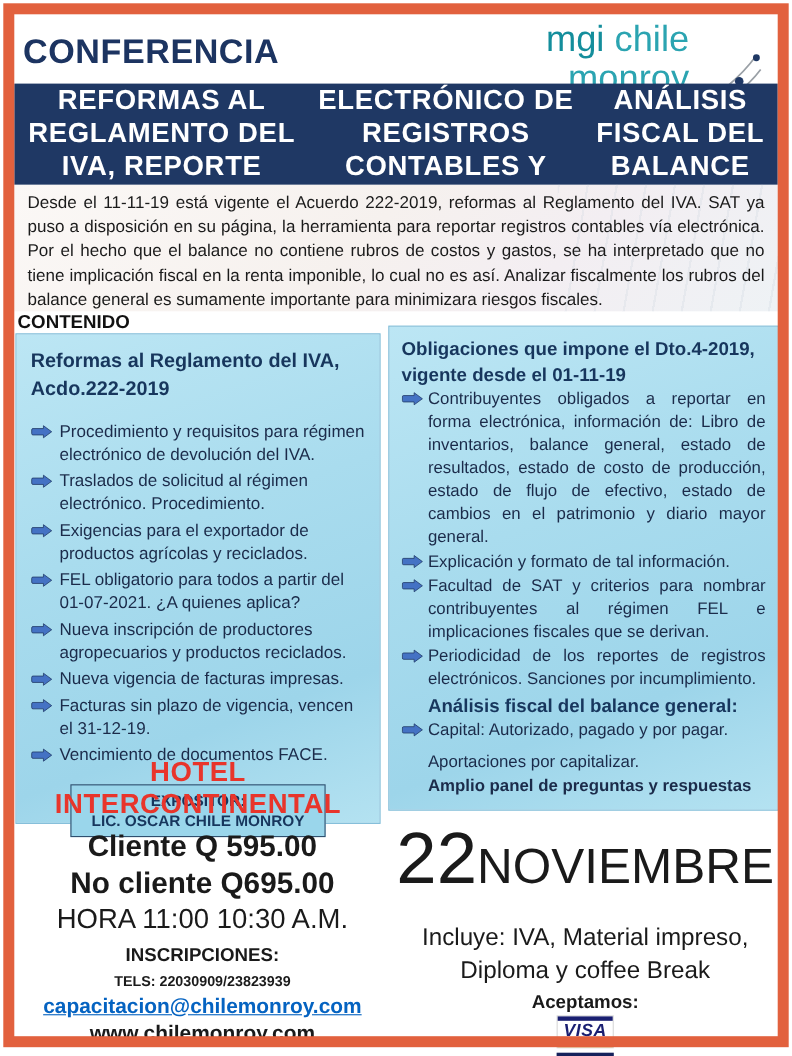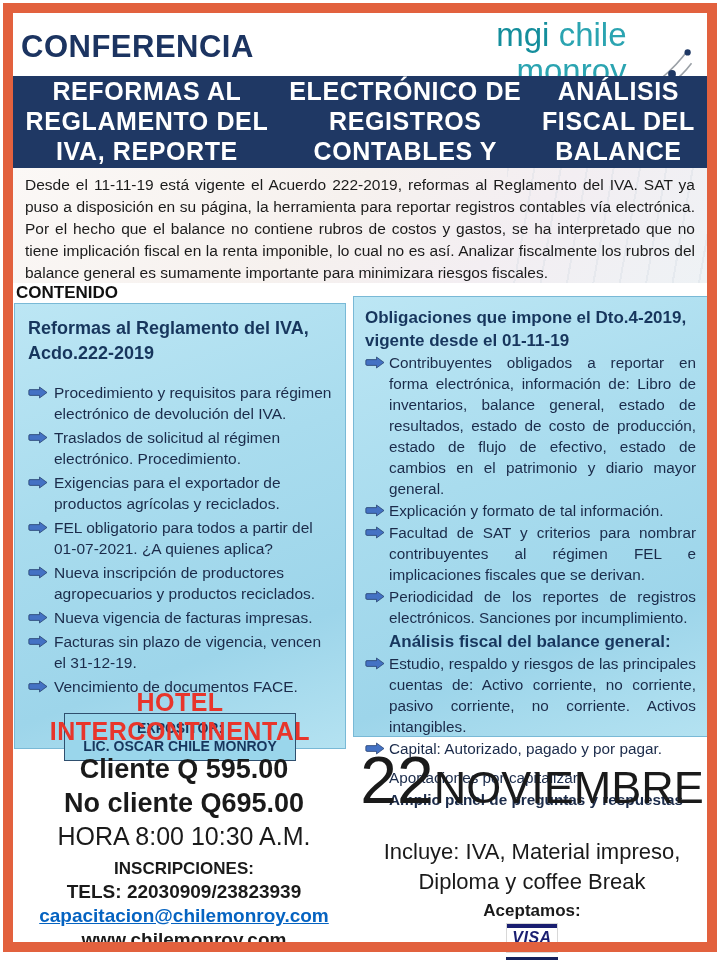--- a/index.html
+++ b/index.html
@@ -66,21 +66,21 @@
   }
   .venue{
     position:absolute;bottom:2px;left:0;width:100%;text-align:center;
     color:#E8352B;font-weight:bold;font-size:25px;letter-spacing:0.5px;
   }
   
   .footer-left{position:absolute;top:752px;left:13px;width:342px;text-align:center;color:#1a1a1a;}
   .price-line{font-size:27px;line-height:34px;font-weight:bold;}
   .hora-line{font-size:25px;line-height:33px;}
   .insc-label{font-size:17px;font-weight:bold;line-height:22px;margin-top:5px;}
-  .tels-line{font-size:19px;font-weight:bold;line-height:24px;}
+  .tels-line{font-size:13px;font-weight:bold;line-height:24px;}
   .email-link{font-size:19px;font-weight:bold;line-height:24px;color:#0563C1;text-decoration:underline;display:block;}
   .web-line{font-size:19px;font-weight:bold;line-height:24px;}
   .footer-right{position:absolute;top:748px;left:356px;width:352px;text-align:center;color:#1a1a1a;}
   .date-row{display:flex;justify-content:center;align-items:baseline;}
   .date-day{font-size:66px;line-height:64px;font-weight:400;}
   .date-month{font-size:45px;line-height:50px;font-weight:400;}
   .includes{font-size:22px;line-height:30px;margin-top:24px;}
   .accept-label{font-size:17px;font-weight:bold;line-height:20px;margin-top:4px;}
   .cards{display:flex;justify-content:center;align-items:center;gap:4px;margin-top:2px;flex-direction:column;}
   .card{height:30px;box-sizing:border-box;display:flex;align-items:center;justify-content:center;}
@@ -186,33 +186,30 @@
             <path d="M2 3.6 H11.5 V1 L19 6.5 L11.5 12 V9.4 H2 C1.2 9.4 0.8 9 0.8 8.2 V4.8 C0.8 4 1.2 3.6 2 3.6 Z" fill="#4472C4" stroke="#1F3864" stroke-width="0.7"></path>
           </svg><span>Facultad de SAT y criterios para nombrar contribuyentes al régimen FEL e implicaciones fiscales que se derivan.</span></li>
       <li><svg class="arrow" width="20" height="13" viewBox="0 0 20 13">
             <path d="M2 3.6 H11.5 V1 L19 6.5 L11.5 12 V9.4 H2 C1.2 9.4 0.8 9 0.8 8.2 V4.8 C0.8 4 1.2 3.6 2 3.6 Z" fill="#4472C4" stroke="#1F3864" stroke-width="0.7"></path>
           </svg><span>Periodicidad de los reportes de registros electrónicos. Sanciones por incumplimiento.</span></li>
     </ul>
     <h3>Análisis fiscal del balance general:</h3>
     <ul class="bullets">
       <li><svg class="arrow" width="20" height="13" viewBox="0 0 20 13">
             <path d="M2 3.6 H11.5 V1 L19 6.5 L11.5 12 V9.4 H2 C1.2 9.4 0.8 9 0.8 8.2 V4.8 C0.8 4 1.2 3.6 2 3.6 Z" fill="#4472C4" stroke="#1F3864" stroke-width="0.7"></path>
-          </svg><span>Estudio, respaldo y riesgos de las principales cuentas de: Activo corriente, no corriente, pasivo corriente, no corriente. Activos intangibles.</span></li>
-      <li><svg class="arrow" width="20" height="13" viewBox="0 0 20 13">
-            <path d="M2 3.6 H11.5 V1 L19 6.5 L11.5 12 V9.4 H2 C1.2 9.4 0.8 9 0.8 8.2 V4.8 C0.8 4 1.2 3.6 2 3.6 Z" fill="#4472C4" stroke="#1F3864" stroke-width="0.7"></path>
           </svg><span>Capital: Autorizado, pagado y por pagar.</span></li>
     </ul>
     <p class="extra1">Aportaciones por capitalizar.</p>
     <p class="extra2">Amplio panel de preguntas y respuestas</p>
   </section>
 
   <div class="footer-left">
     <div class="price-line">Cliente Q 595.00</div>
     <div class="price-line">No cliente Q695.00</div>
-    <div class="hora-line">HORA 8:00 10:30 A.M.</div>
+    <div class="hora-line">HORA 11:00 10:30 A.M.</div>
     <div class="insc-label">INSCRIPCIONES:</div>
     <div class="tels-line">TELS: 22030909/23823939</div>
     <a class="email-link" href="#">capacitacion@chilemonroy.com</a>
     <div class="web-line">www.chilemonroy.com</div>
   </div>
 
   <div class="footer-right">
     <div class="date-row">
       <span class="date-day">22</span>
       <span class="date-month">NOVIEMBRE</span>

